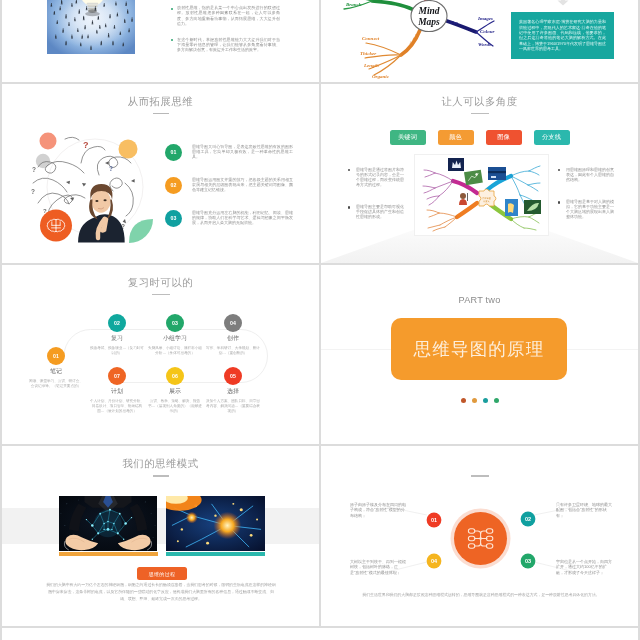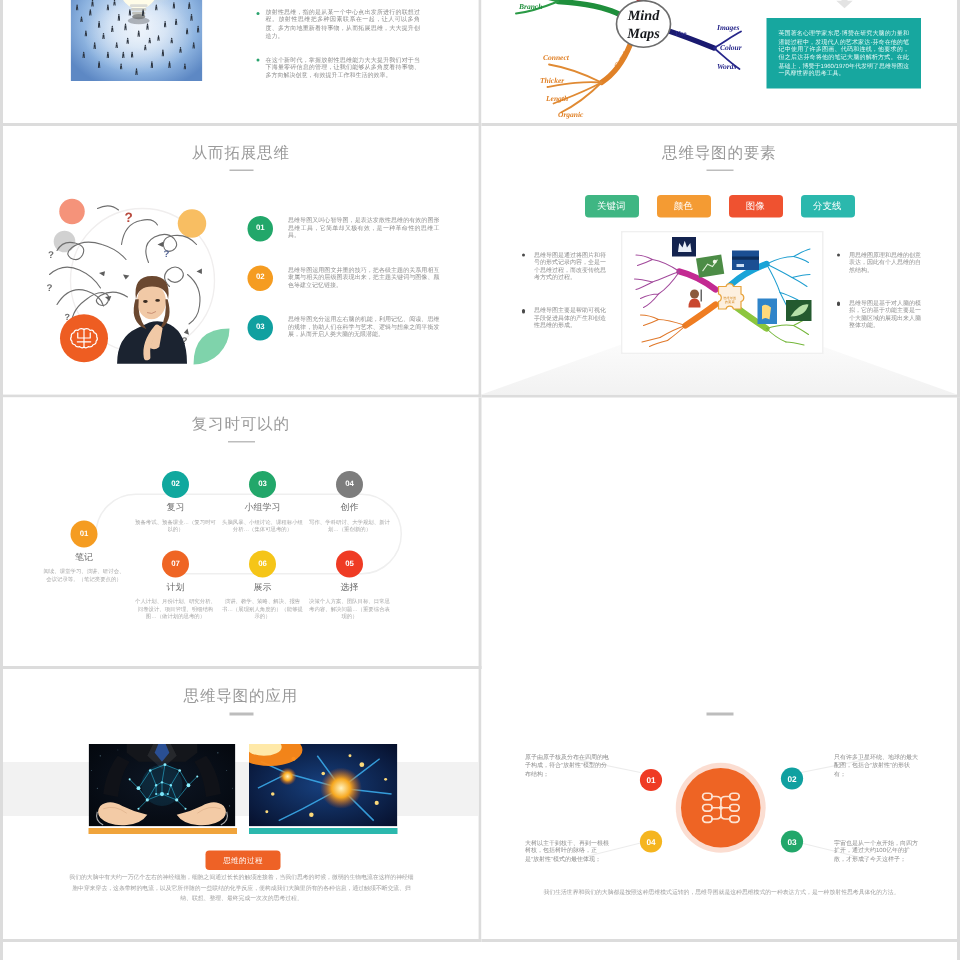--- a/index.html
+++ b/index.html
@@ -403,21 +403,21 @@
       <div class="s3-item">
         <span class="badge s3-badge i3">03</span>
         <span class="mini s3-tx">思维导图充分运用左右脑的机能，利用记忆、阅读、思维的规律，协助人们在科学与艺术、逻辑与想象之间平衡发展，从而开启人类大脑的无限潜能。</span>
       </div>
     </div>
    </div>
   </div>
 
   <div class="cell">
    <div class="slide s4">
-    <div class="s-title s4-title">思维导图的要素</div>
+    <div class="s-title s4-title">让人可以多角度</div>
     <div class="s-rule s4-rule"></div>
     <div class="s4-tags">
       <div class="pillbtn t t1">关键词</div>
       <div class="pillbtn t t2">颜色</div>
       <div class="pillbtn t t3">图像</div>
       <div class="pillbtn t t4">分支线</div>
     </div>
     <div class="s4-floor"></div>
     <div class="s4-img">
       <svg viewBox="0 0 133 80" width="100%" height="100%">
@@ -545,29 +545,44 @@
       </div>
       <div class="s5-node n7">
         <span class="badge s5-badge b7">07</span>
         <span class="s5-lb">计划</span>
         <span class="mini s5-dc">个人计划、月份计划、研究分析、问卷设计、项目管理、明细结构图…（做计划的思考的）</span>
       </div>
     </div>
    </div>
   </div>
 
+  <div class="cell">
+   <div class="slide s6">
+    <div class="s6-hline"></div>
+    <div class="s6-eyebrow">PART two</div>
+    <div class="s6-card">
+      <span>思维导图的原理</span>
+    </div>
+    <div class="s6-dots">
+      <i class="d1"></i>
+      <i class="d2"></i>
+      <i class="d3"></i>
+      <i class="d4"></i>
+    </div>
+   </div>
+  </div>
 
 </div>
 
 <div class="cellrow">
 
   <div class="cell">
    <div class="slide s7">
     <div class="s7-band"></div>
-    <div class="s-title s7-title">思维导图的应用</div>
+    <div class="s-title s7-title">我们的思维模式</div>
     <div class="s-rule s7-rule"></div>
     <div class="s7-p1 ph">
       <svg viewBox="0 0 100 56" width="100%" height="100%" preserveAspectRatio="none">
         <defs>
                 <radialGradient id="hb" cx="0.5" cy="0.45" r="0.75">
           <stop offset="0" stop-color="#0d1624"></stop>
                   <stop offset="1" stop-color="#03060b"></stop>
                 </radialGradient>
               </defs>
         <rect width="100" height="56" fill="url(#hb)"></rect>

